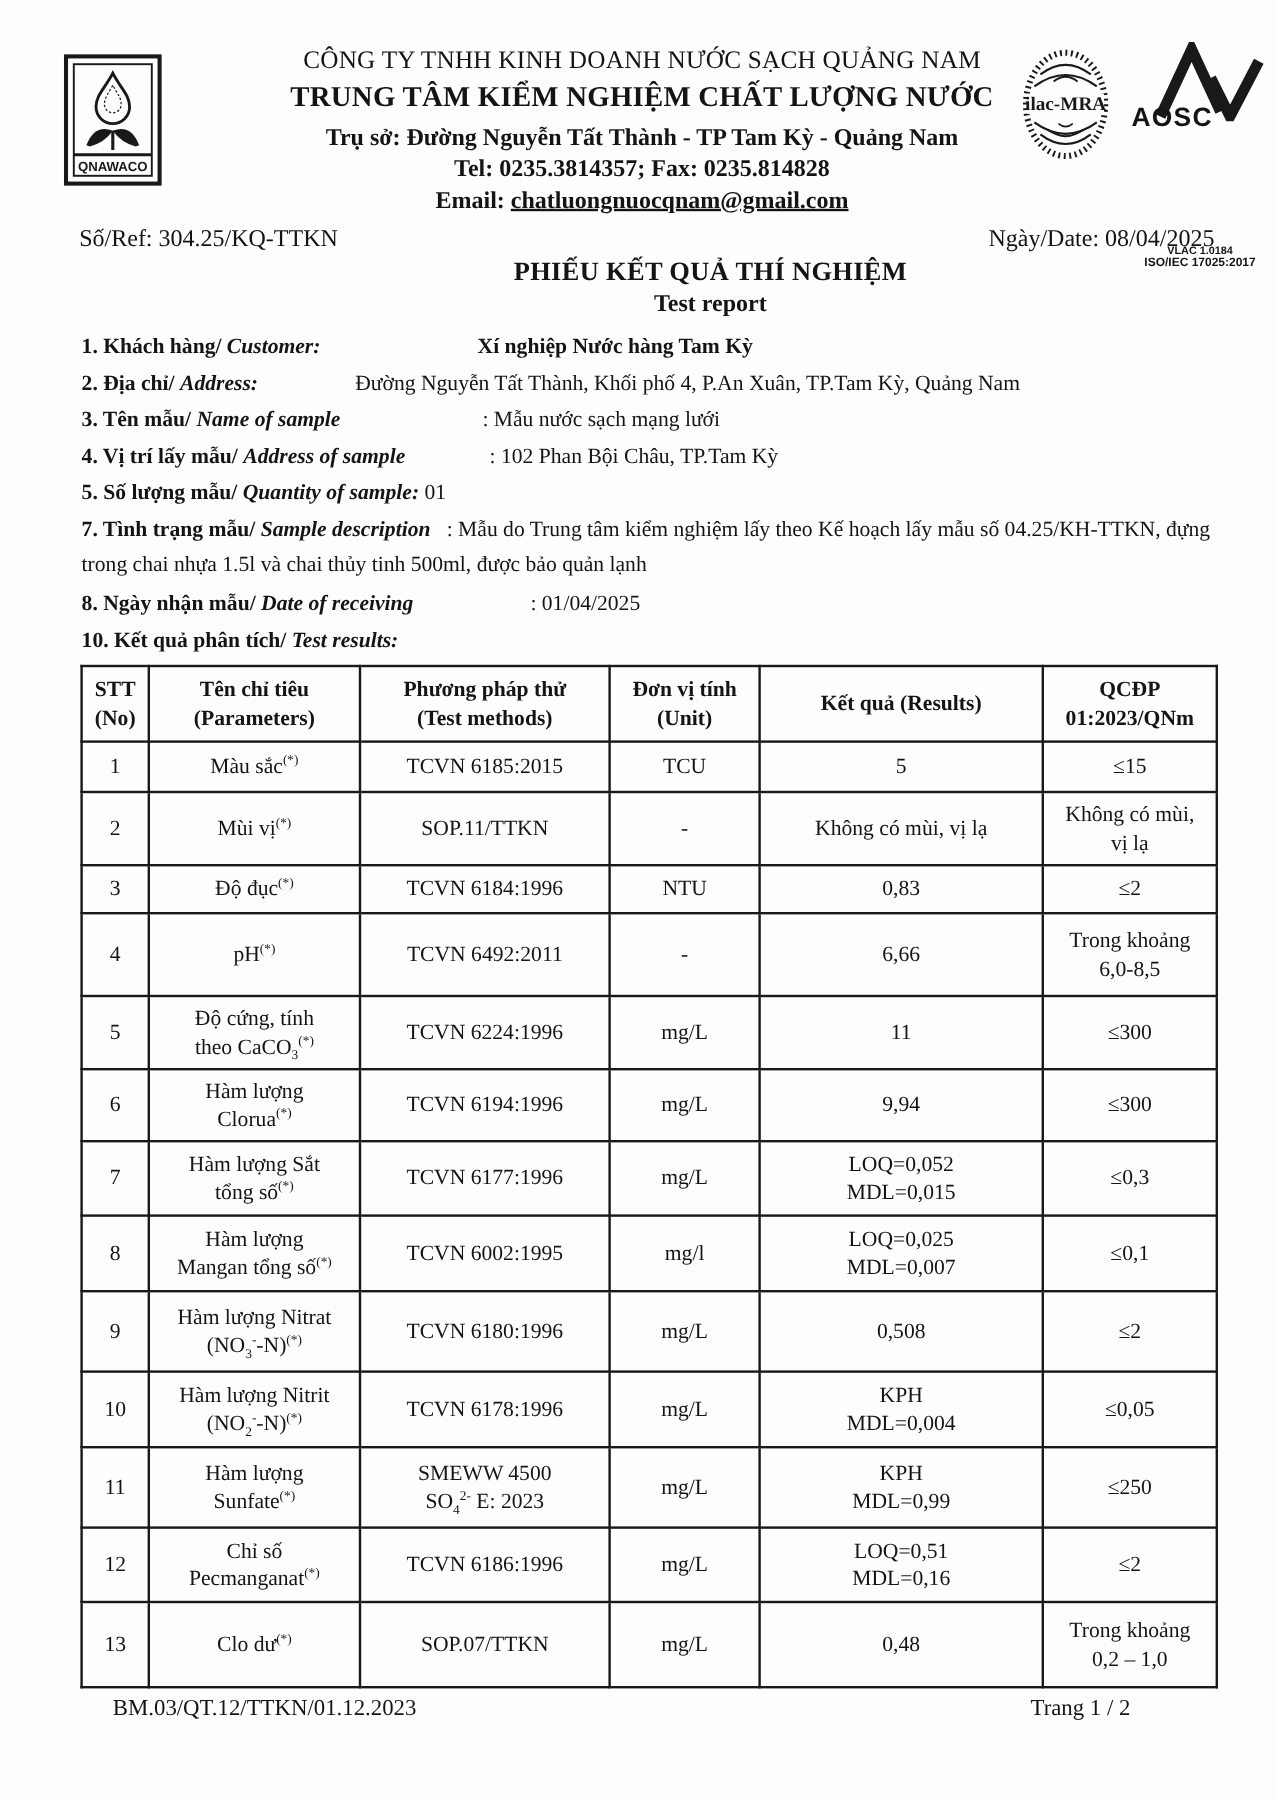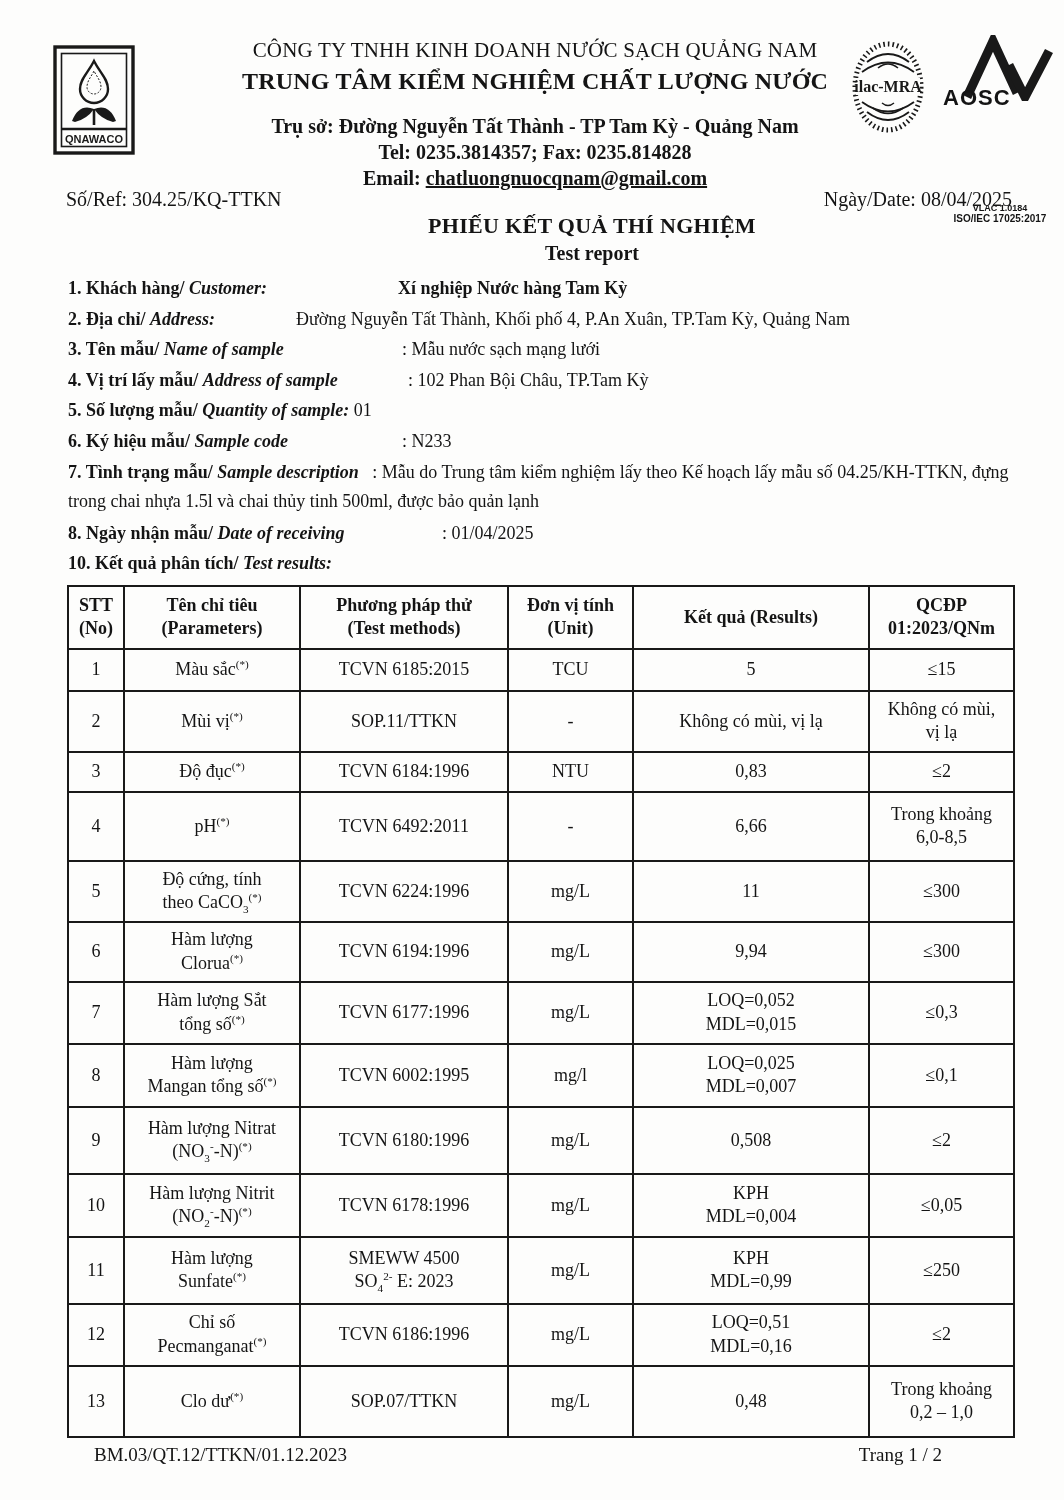--- a/index.html
+++ b/index.html
@@ -12,21 +12,21 @@
     color:#141414;
     font-family:"Liberation Serif","DejaVu Serif",serif;
     overflow:hidden;
   }
   
   .header { position:relative; height:188px; }
   .stamp { position:absolute; left:53px; top:45px; width:82px; height:110px; }
   .head-center { position:absolute; left:175px; top:38px; width:720px; text-align:center; }
   .co-line1 { font-size:21px; letter-spacing:.2px; }
   .co-line2 { font-size:24px; font-weight:bold; margin-top:5px; letter-spacing:.2px; }
-  .co-line3 { font-size:20px; font-weight:bold; margin-top:20px; }
+  .co-line3 { font-size:20px; font-weight:bold; margin-top:9px; }
   .co-line4 { font-size:20px; font-weight:bold; margin-top:3px; }
   .co-line5 { font-size:20px; font-weight:bold; margin-top:3px; }
   .email-val { text-decoration:underline; }
   .certs { position:absolute; right:0; top:35px; width:215px; height:130px; }
   .ilac { position:absolute; left:2px; top:5px; }
   .aosc { position:absolute; left:92px; top:0; width:118px; text-align:center; }
   .aosc-name { position:absolute; left:2px; top:50px; font-size:22px; letter-spacing:1px; font-family:"Liberation Sans",sans-serif; font-weight:bold; }
   .aosc-sub1 { margin-top:98px; font-size:9px; font-weight:bold; font-family:"Liberation Sans",sans-serif; }
   .aosc-sub2 { font-size:10px; font-weight:bold; font-family:"Liberation Sans",sans-serif; }
   
@@ -144,23 +144,20 @@
     </div>
 
     <div class="info-line">
       <span class="lbl fixw" style="width:340px"><span>4.</span> <span>Vị trí lấy mẫu/</span> <span class="lbl-en">Address of sample</span></span><span class="val">: 102 Phan Bội Châu, TP.Tam Kỳ</span>
     </div>
 
     <div class="info-line">
       <span class="lbl"><span>5.</span> <span>Số lượng mẫu/</span> <span class="lbl-en">Quantity of sample:</span></span> <span class="val">01</span>
     </div>
 
-    <div class="info-line">
-      <span class="lbl fixw" style="width:334px"><span>6.</span> <span>Ký hiệu mẫu/</span> <span class="lbl-en">Sample code</span></span><span class="val">: N233</span>
-    </div>
 
     <div class="info-line wrap">
       <span class="lbl"><span>7.</span> <span>Tình trạng mẫu/</span> <span class="lbl-en">Sample description</span></span>&nbsp;&nbsp; <span class="val">: Mẫu do Trung tâm kiểm nghiệm lấy theo Kế hoạch lấy mẫu số 04.25/KH-TTKN, đựng trong chai nhựa 1.5l và chai thủy tinh 500ml, được bảo quản lạnh</span>
     </div>
 
     <div class="info-line">
       <span class="lbl fixw" style="width:374px"><span>8.</span> <span>Ngày nhận mẫu/</span> <span class="lbl-en">Date of receiving</span></span><span class="val">: 01/04/2025</span>
     </div>
 
 

